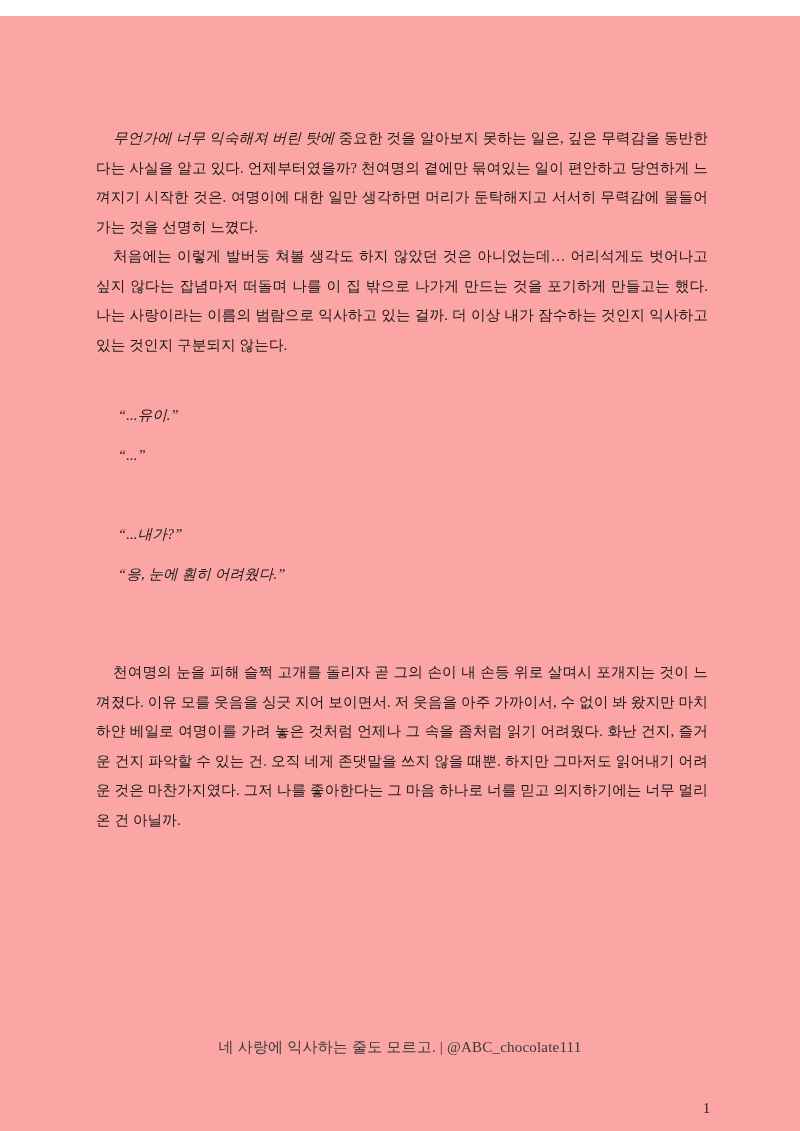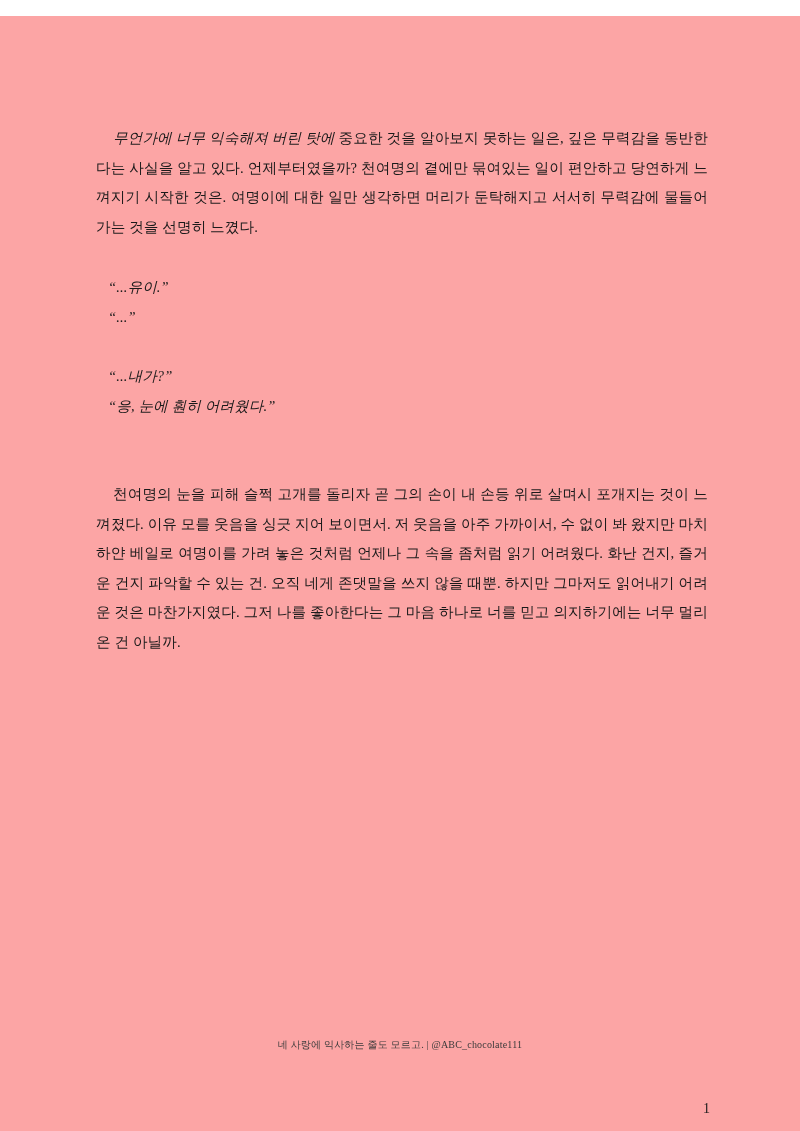--- a/index.html
+++ b/index.html
@@ -43,56 +43,57 @@
   .lead-em {
     font-style: italic;
   }
   .gap-lg {
     height: 30px;
   }
   .gap-sm {
     height: 29px;
   }
   .dialogue {
-    margin: 0;
+    margin: 10px;
     font-size: 14.6px;
     line-height: 30px;
     text-align: left;
     padding-left: 12px;
   }
   .dialogue.italic {
     font-style: italic;
   }
   .footer {
     position: absolute;
     left: 0;
     top: 1022px;
     width: 800px;
     text-align: center;
-    font-size: 10px;
+    font-size: 15px;
     color: #3a3a3a;
     letter-spacing: 0.2px;
   }
   .page-number {
     position: absolute;
     right: 90px;
     top: 1085px;
     font-size: 14px;
     color: #1a1a1a;
   }
 </style>
 </head>
 <body>
 
 <div class="page">
 
   <div class="content">
 
     <p class="indent"><span class="lead-em">무언가에 너무 익숙해져 버린 탓에</span><span> 중요한 것을 알아보지 못하는 일은, 깊은 무력감을 동반한다는 사실을 알고 있다. 언제부터였을까? 천여명의 곁에만 묶여있는 일이 편안하고 당연하게 느껴지기 시작한 것은. 여명이에 대한 일만 생각하면 머리가 둔탁해지고 서서히 무력감에 물들어가는 것을 선명히 느꼈다.</span></p>
 
+    <p class="indent">처음에는 이렇게 발버둥 쳐볼 생각도 하지 않았던 것은 아니었는데… 어리석게도 벗어나고 싶지 않다는 잡념마저 떠돌며 나를 이 집 밖으로 나가게 만드는 것을 포기하게 만들고는 했다. 나는 사랑이라는 이름의 범람으로 익사하고 있는 걸까. 더 이상 내가 잠수하는 것인지 익사하고 있는 것인지 구분되지 않는다.</p>
 
 
     <div class="gap-lg"></div>
 
     <p class="dialogue italic">“...유이.”</p>
     <p class="dialogue italic">“...”</p>
 
     <div class="gap-sm"></div>
 
     <p class="dialogue italic">“...내가?”</p>

